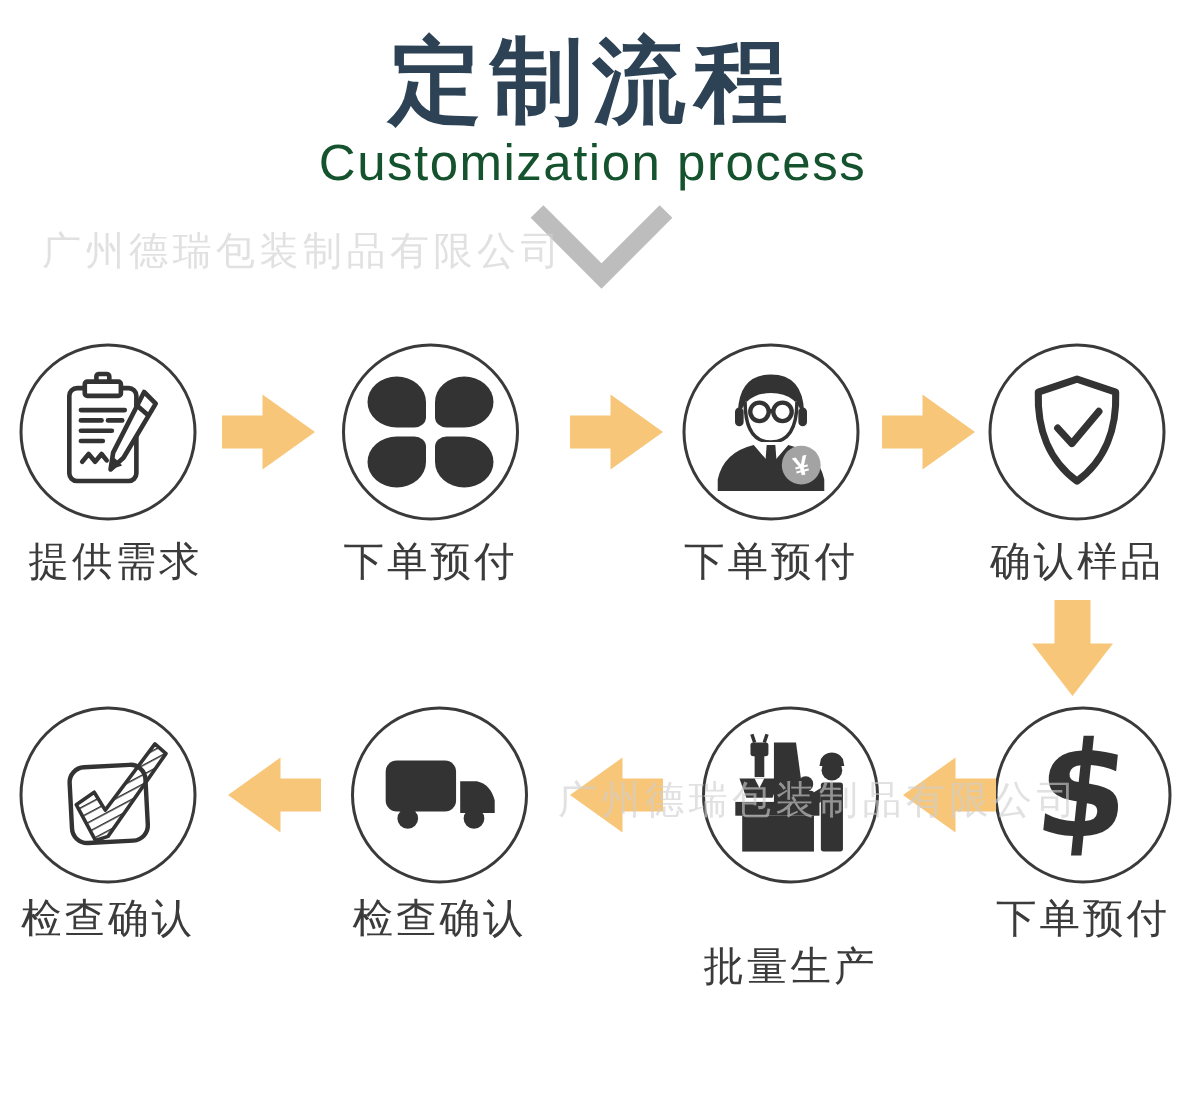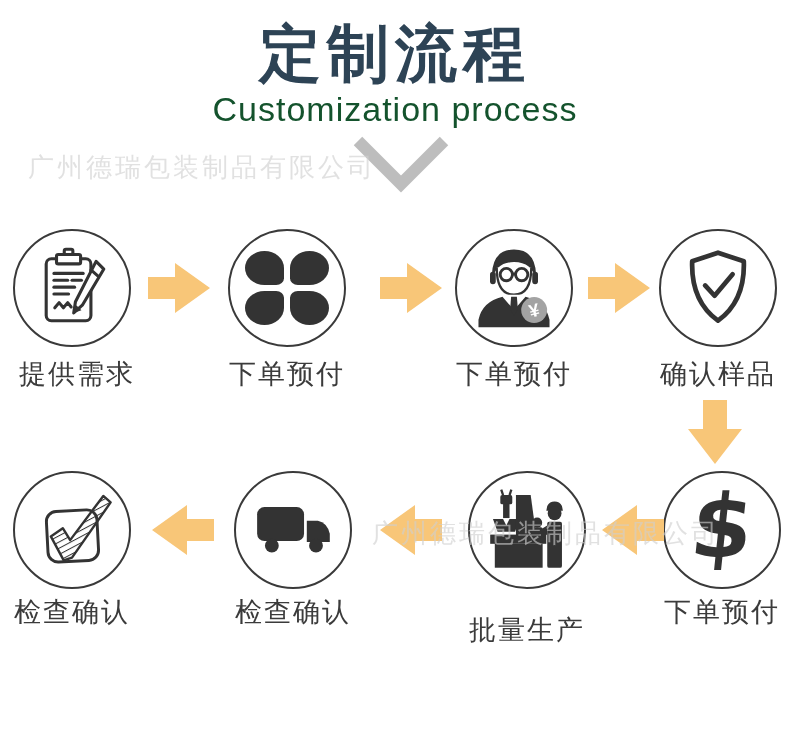--- a/index.html
+++ b/index.html
@@ -160,21 +160,21 @@
         <rect x="55" y="47" width="12" height="12" rx="2"></rect>
         <rect x="10" y="55" width="61" height="10"></rect>
         <rect x="15" y="65" width="52" height="26"></rect>
         <path d="M72,24 a9,9 0 0 1 16,0 l1,5 -18,0 Z"></path>
         <circle cx="80" cy="32" r="7.5"></circle>
         <rect x="72" y="41" width="16" height="50" rx="2"></rect>
         <polygon points="72,45 62,51 64,59 72,55"></polygon>
       </g>
     </svg>
   </div>
-  <div class="lbl" style="left:432px; top:612px;">批量生产</div>
+  <div class="lbl" style="left:432px; top:626px;">批量生产</div>
 
   <svg class="arrow" style="left:378px; top:498px;" width="64" height="64" viewBox="0 0 64 64">
     <path d="M64,21 L37,21 L37,7 L2,32 L37,57 L37,43 L64,43 Z" fill="#f8c678"></path>
   </svg>
 
   <div class="circle" style="left:234px; top:471px;">
     <svg width="92" height="92" viewBox="0 0 100 100">
       <g fill="#333333">
         <rect x="11" y="25" width="51" height="37" rx="8"></rect>
         <path d="M65,40 L77,40 Q87,42 90,54 L90,63 L65,63 Z"></path>

